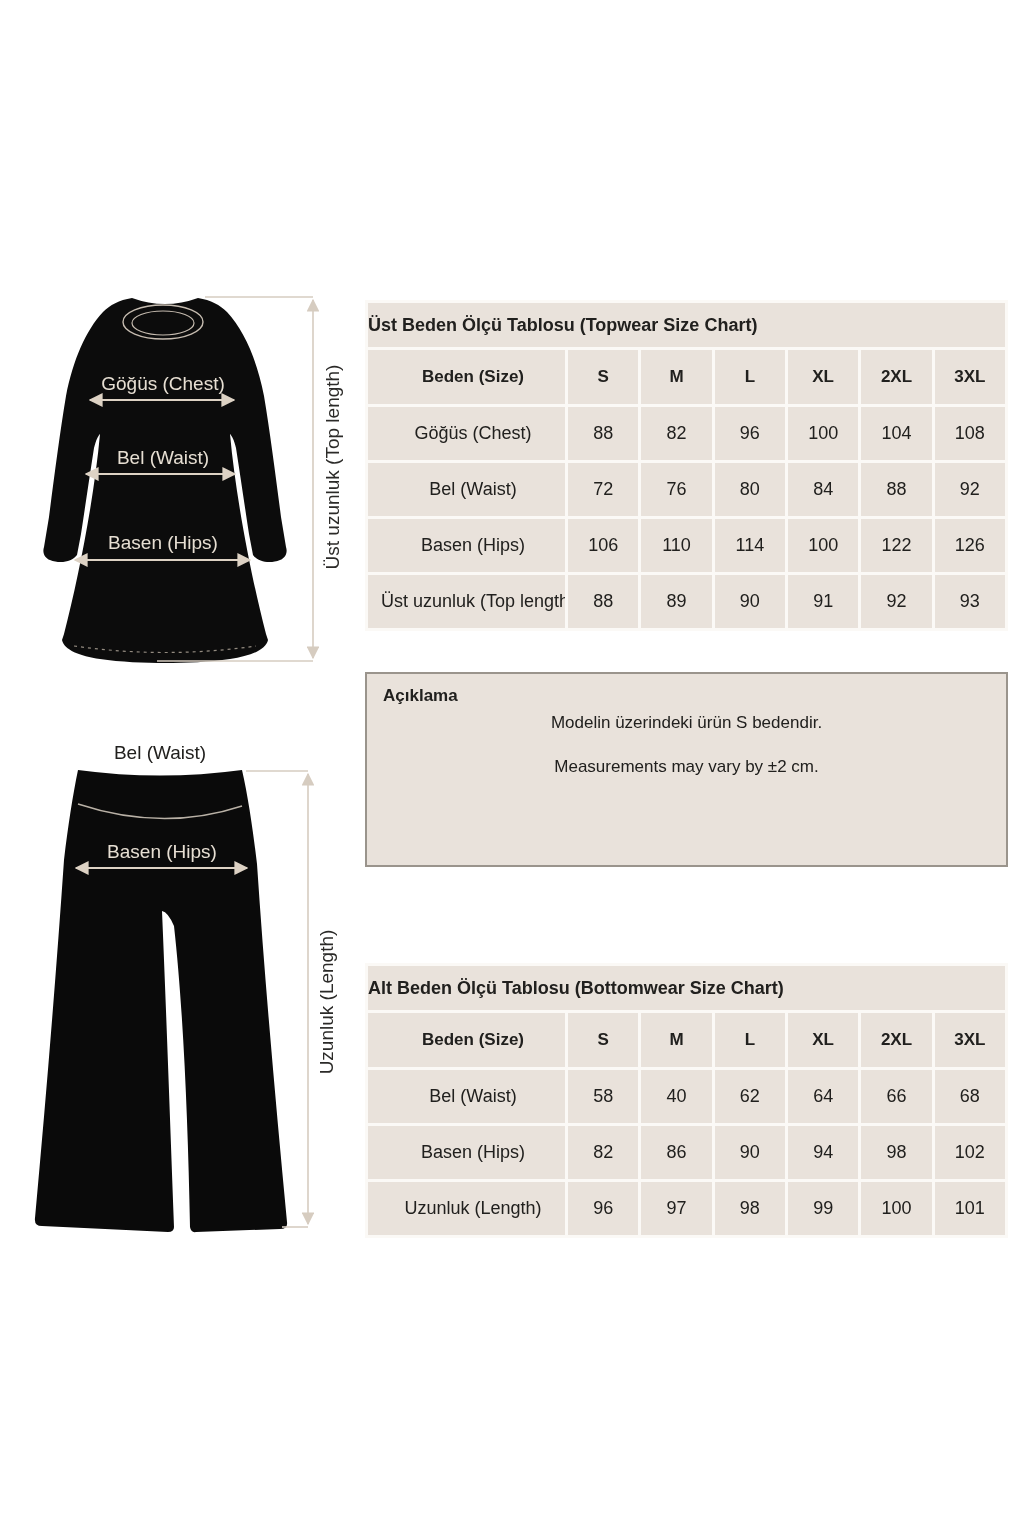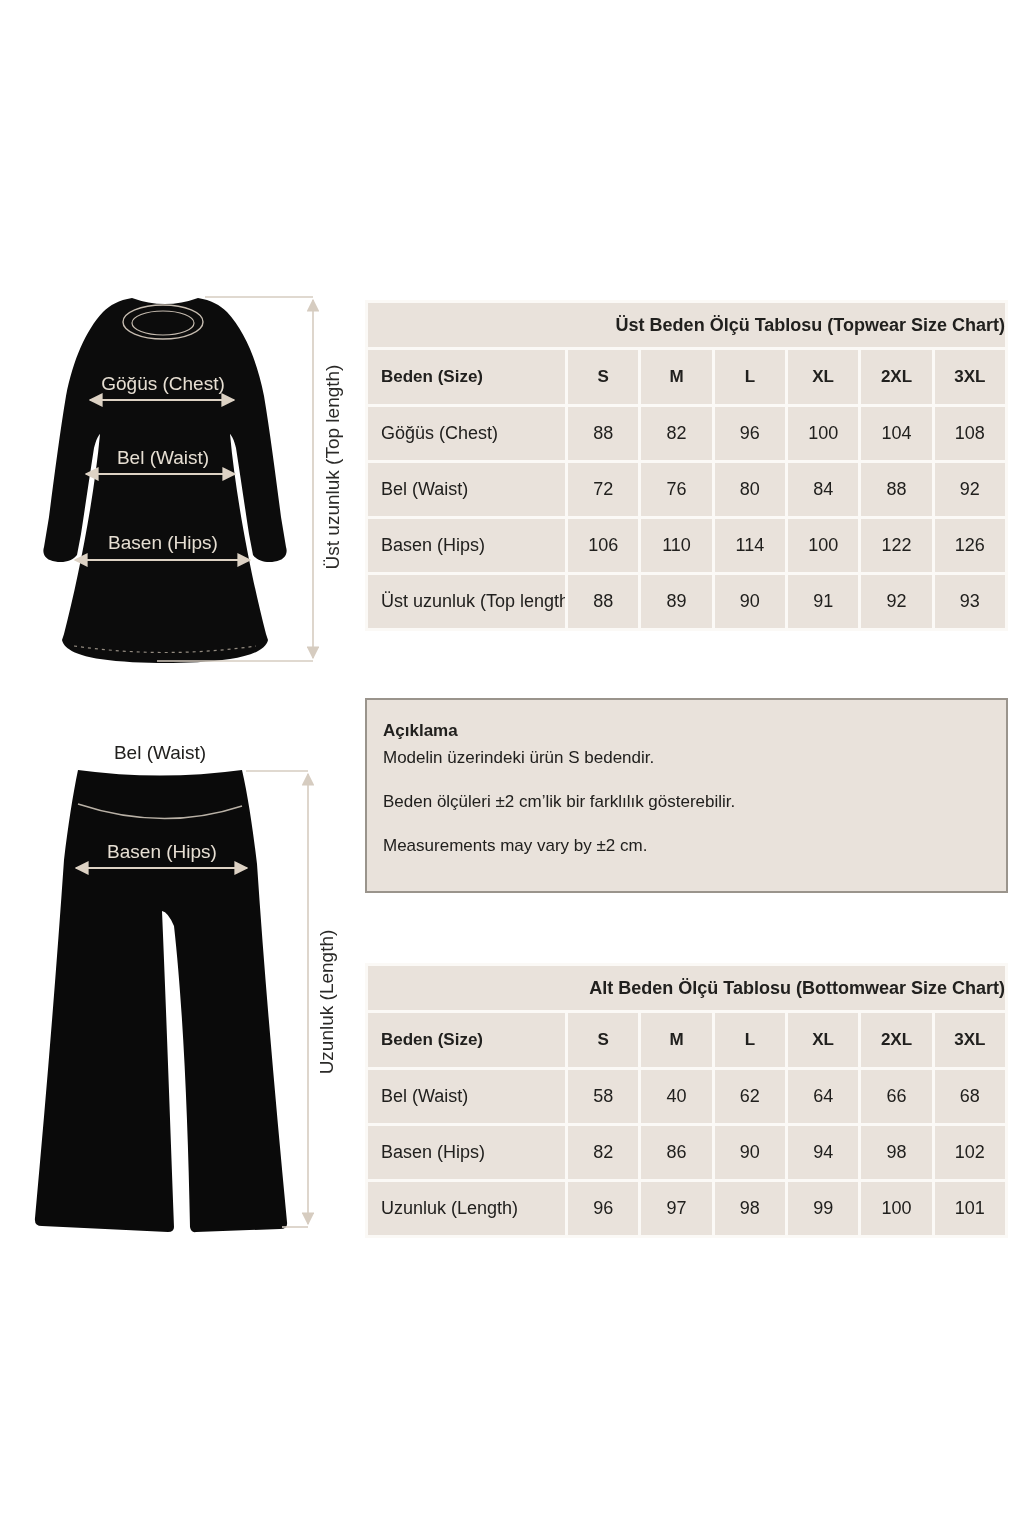--- a/index.html
+++ b/index.html
@@ -17,38 +17,38 @@
     border-collapse:collapse; table-layout:fixed;
     background:#e9e2db; border:3px solid #8d867e;
   }
   .size-table td {
     border:3px solid #fbf9f6;
     text-align:center; vertical-align:middle;
     font-size:18px; color:#21201e; padding:0;
     overflow:hidden; white-space:nowrap;
   }
   .size-table .title-cell {
-    font-weight:bold; font-size:18px; height:44px; text-align:right;
+    font-weight:bold; font-size:18px; height:44px; text-align:left;
   }
   .size-table .header-row td { font-weight:bold; font-size:17px; height:54px; }
   .size-table .data-row td { height:53px; font-size:18px; }
   .size-table .label-cell {
-    text-align:left; padding-left:13px; font-size:17px; font-weight:normal;
+    text-align:center; padding-left:13px; font-size:17px; font-weight:normal;
   }
   .size-table .header-row .label-cell { font-weight:bold; }
   .size-table col.c-label { width:200px; }
 
   
   #notes-panel {
-    left:365px; top:698px; width:643px; height:195px;
+    left:365px; top:672px; width:643px; height:195px;
     background:#e9e2db; border:2px solid #9a948c;
-    box-sizing:border-box; padding:21px 16px 0 16px;
+    box-sizing:border-box; padding:12px 16px 0 16px;
   }
   #notes-panel h3 { margin:0 0 7px 0; font-size:17px; font-weight:bold; }
-  #notes-panel p  { margin:0 0 24px 0; font-size:17px; }
+  #notes-panel p  { margin:0 0 24px 0; font-size:17px;text-align:center; }
 
   
   .garment-label {
     position:absolute; width:200px; text-align:center;
     font-size:19px; line-height:22px; color:#e7dfd3; white-space:nowrap;
   }
   .dark-label { color:#21201e; }
   .rot-label {
     position:absolute; white-space:nowrap;
     font-size:19px; color:#2b2a28;
@@ -180,21 +180,20 @@
       <td>91</td>
       <td>92</td>
       <td>93</td>
     </tr>
   </tbody>
     </table>
 
   <div class="abs" id="notes-panel">
     <h3>Açıklama</h3>
     <p>Modelin üzerindeki ürün S bedendir.</p>
-    <p>Beden ölçüleri ±2 cm’lik bir farklılık gösterebilir.</p>
     <p>Measurements may vary by ±2 cm.</p>
   </div>
 
   <div class="abs" style="left:20px; top:740px; width:345px; height:500px;">
     <svg width="345" height="500" viewBox="0 0 345 500">
       <defs>
         <marker id="aw2" viewBox="0 0 10 10" refX="9" refY="5" markerWidth="7" markerHeight="7" orient="auto-start-reverse" markerUnits="strokeWidth">
           <path d="M0,0 L10,5 L0,10 Z" fill="#ddd2c4"></path>
         </marker>
         <marker id="am2" viewBox="0 0 10 10" refX="9" refY="5" markerWidth="8" markerHeight="8" orient="auto-start-reverse" markerUnits="strokeWidth">

